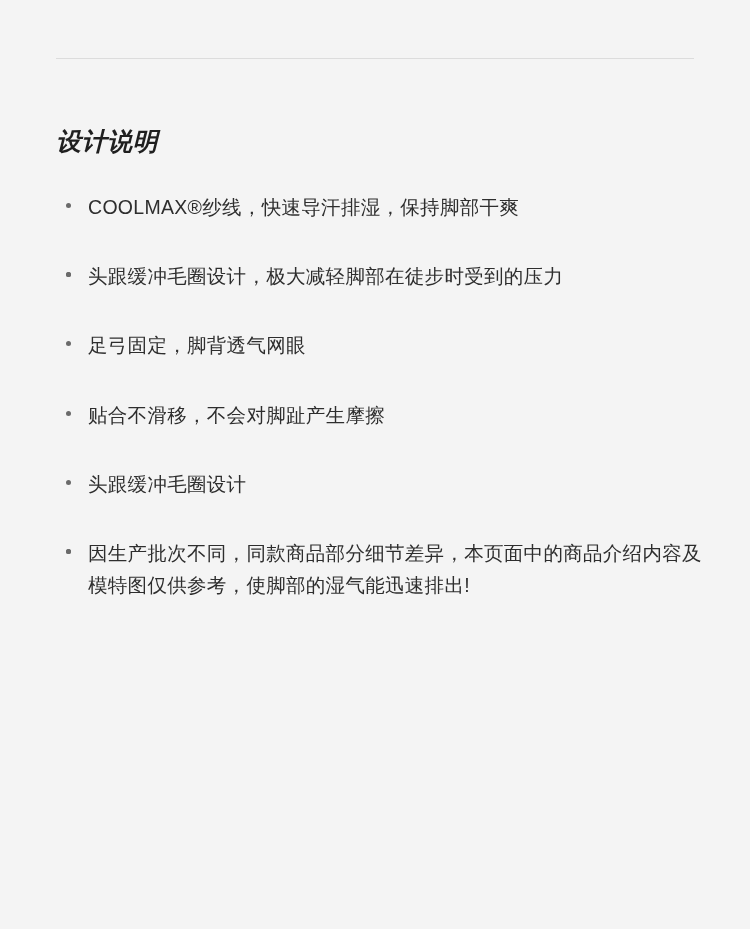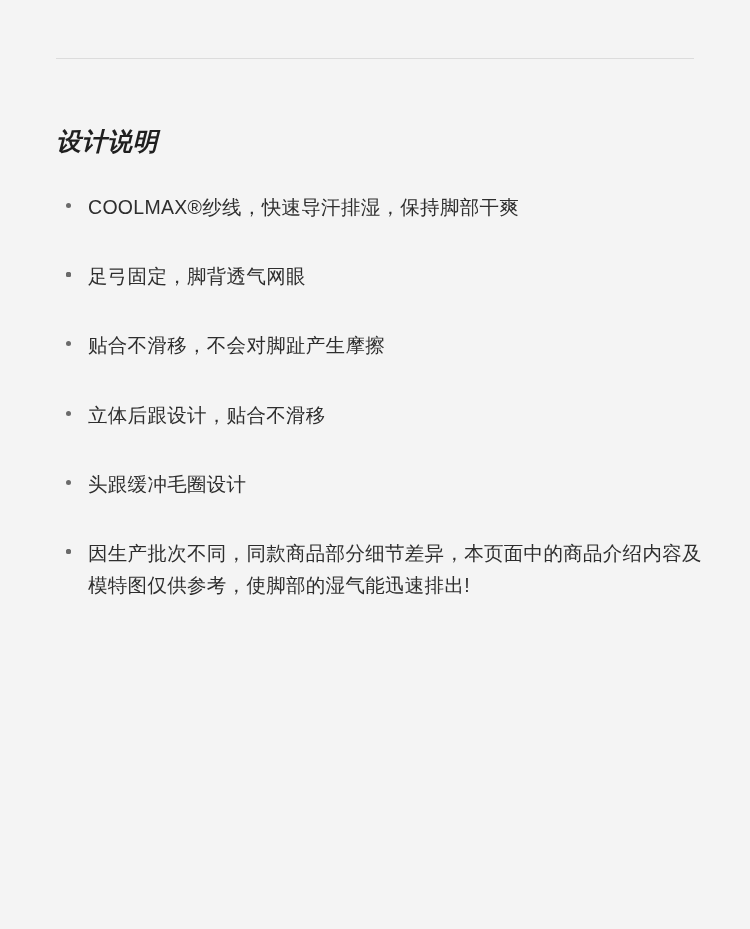--- a/index.html
+++ b/index.html
@@ -84,32 +84,29 @@
   <ul class="feature-list">
     <li class="feature-item">
       <span class="bullet"></span>
       <span>COOLMAX®纱线，快速导汗排湿，保持脚部干爽</span>
     </li>
     <li class="feature-item">
       <span class="bullet"></span>
     </li>
     <li class="feature-item">
       <span class="bullet"></span>
+      <span>头跟缓冲毛圈设计，极大减轻脚部在徒步时受到的压力</span>
     </li>
     <li class="feature-item">
       <span class="bullet"></span>
       <span>足弓固定，脚背透气网眼</span>
     </li>
     <li class="feature-item">
       <span class="bullet"></span>
       <span>贴合不滑移，不会对脚趾产生摩擦</span>
-    </li>
-    <li class="feature-item">
-      <span class="bullet"></span>
-      <span>立体后跟设计，贴合不滑移</span>
     </li>
     <li class="feature-item">
       <span class="bullet"></span>
       <span>头跟缓冲毛圈设计</span>
     </li>
     <li class="feature-item">
       <span class="bullet"></span>
     </li>
     <li class="feature-item wrap">
       <span class="bullet"></span>

